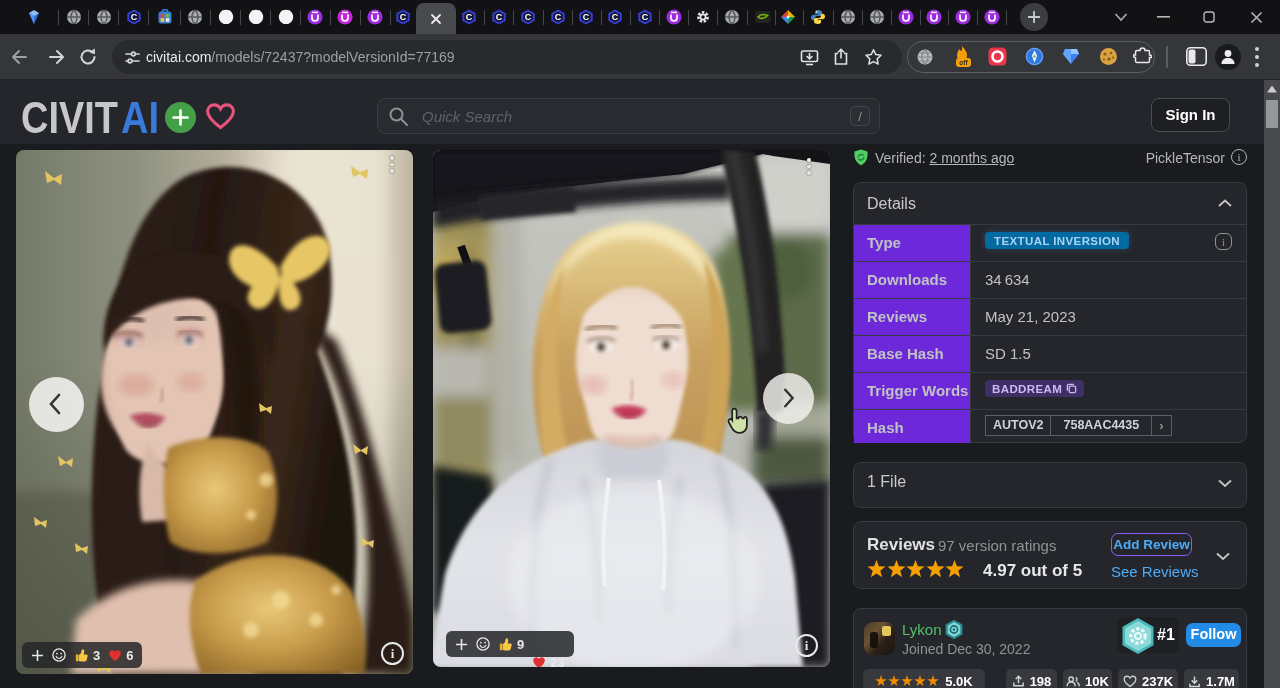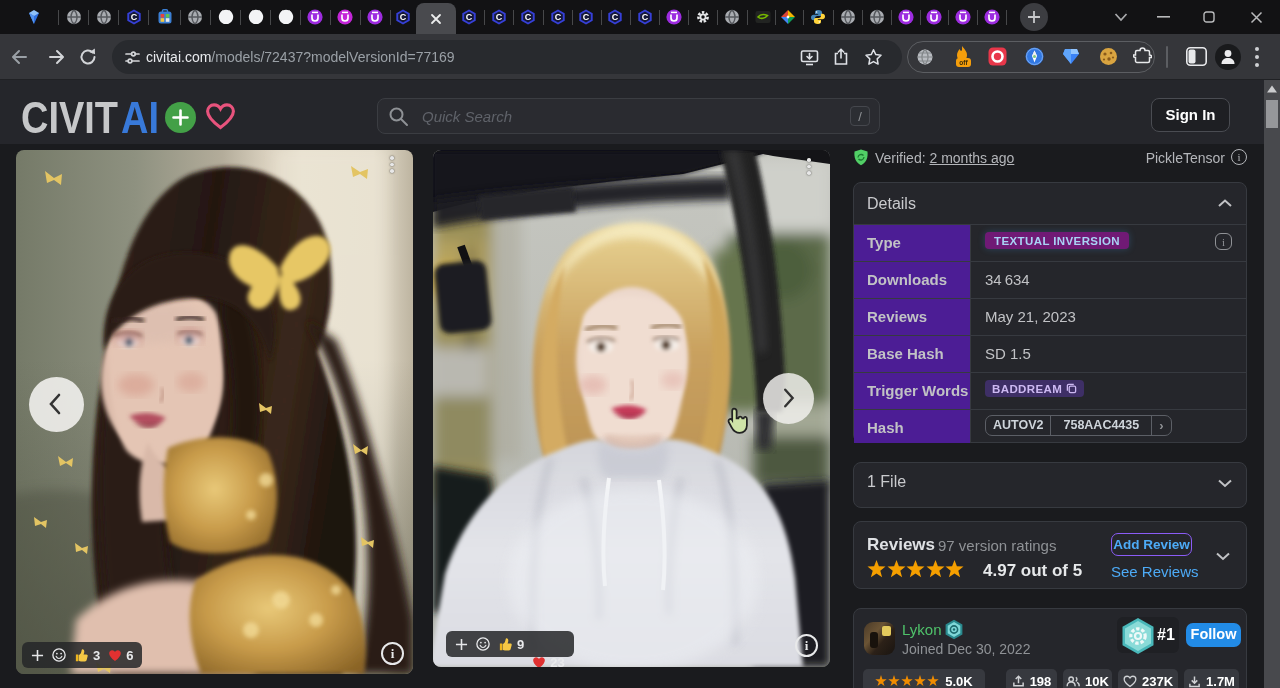--- a/index.html
+++ b/index.html
@@ -44,24 +44,24 @@
   .navarrow svg { position:absolute; left:14px; top:14px; }
 
   
   #panel { left:853px; top:144px; width:396px; height:544px; }
   .card { position:absolute; left:0px; width:394px; background:#25262b; border:1px solid #373a40; border-radius:8px; }
   .rowline { border-top:1px solid #373a40; }
 
   .chev { stroke:#c1c2c5; stroke-width:2; fill:none; }
 
   
-  .dt-label { position:absolute; left:0; width:117px; background:#4c1d95; border-right:1px solid #373a40; color:#c1c2c5; font-weight:bold; font-size:15px; padding:9px 0 0 13px; }
+  .dt-label { position:absolute; left:0; width:117px; background:#6d28d9; border-right:1px solid #373a40; color:#c1c2c5; font-weight:bold; font-size:15px; padding:9px 0 0 13px; }
   .dt-value { position:absolute; left:118px; width:275px; color:#c1c2c5; font-size:15px; padding:9px 0 0 13px; }
 
-  .badge-blue { display:inline-block; box-shadow:0 0 7px rgba(77,171,247,.25); background:#701a75; color:#a9d3f5; font-size:11.5px; font-weight:bold; letter-spacing:.4px; padding:3px 9px 2px; border-radius:4px; }
+  .badge-blue { display:inline-block; box-shadow:0 0 7px rgba(77,171,247,.25); background:#0369a1; color:#a9d3f5; font-size:11.5px; font-weight:bold; letter-spacing:.4px; padding:3px 9px 2px; border-radius:4px; }
   .badge-purple { display:inline-block; background:#3e2f66; color:#cdb9f2; font-size:11.5px; font-weight:bold; letter-spacing:.4px; padding:3px 7px 2px; border-radius:4px; }
   .statpill { position:absolute; height:24px; background:#37393f; border-radius:5px; display:flex; align-items:center; justify-content:center; gap:5px; color:#fff; font-size:13px; }
   .statpill b { font-weight:bold; }
 </style>
 </head>
 <body>
 <div id="stage">
 
   <div id="tabbar" class="abs">
     <svg class="tabicon" style="left:26px;" viewBox="0 0 16 16">
@@ -747,21 +747,21 @@
       </div>
       <div class="rowline abs" style="left:0;top:189px;width:392px;height:37px;">
         <div class="dt-label" style="top:0;height:36px;">Trigger Words</div>
         <div class="dt-value" style="top:0;height:36px;padding-top:6px;"><span class="badge-purple">BADDREAM <svg width="11" height="11" viewBox="0 0 12 12" style="vertical-align:-1px;">
                 <rect x="3.5" y="3.5" width="7" height="7" rx="1.5" fill="none" stroke="#cdb9f2" stroke-width="1.4"></rect>
                 <path d="M8.5 1.5 H3 C2 1.5 1.5 2 1.5 3 V8.5" fill="none" stroke="#cdb9f2" stroke-width="1.4"></path>
               </svg></span></div>
       </div>
       <div class="rowline abs" style="left:0;top:226px;width:392px;height:34px;">
         <div class="dt-label" style="top:0;height:33px;">Hash</div>
-        <div class="dt-value" style="top:0;height:33px;padding-top:5px;"><div style="display:inline-flex;height:21px;border:1px solid #5c5f66;border-radius:7px;font-size:12.5px;font-weight:bold;color:#ced4da;line-height:19px;">
+        <div class="dt-value" style="top:0;height:33px;padding-top:5px;"><div style="display:inline-flex;height:21px;border:1px solid #5c5f66;border-radius:0;font-size:12.5px;font-weight:bold;color:#ced4da;line-height:19px;">
               <span style="padding:0 7px;">AUTOV2</span>
               <span style="border-left:1px solid #5c5f66;padding:0 12px;">758AAC4435</span>
               <span style="border-left:1px solid #5c5f66;padding:0 7px;color:#909296;font-size:13px;">›</span>
             </div></div>
       </div>
     </div>
 
     <div class="card" style="top:318px;height:46px;">
       <div style="position:absolute;left:13px;top:10px;color:#c9cacd;font-size:16px;">1 File</div>
       <svg style="position:absolute;right:14px;top:16px;" width="14" height="9">

